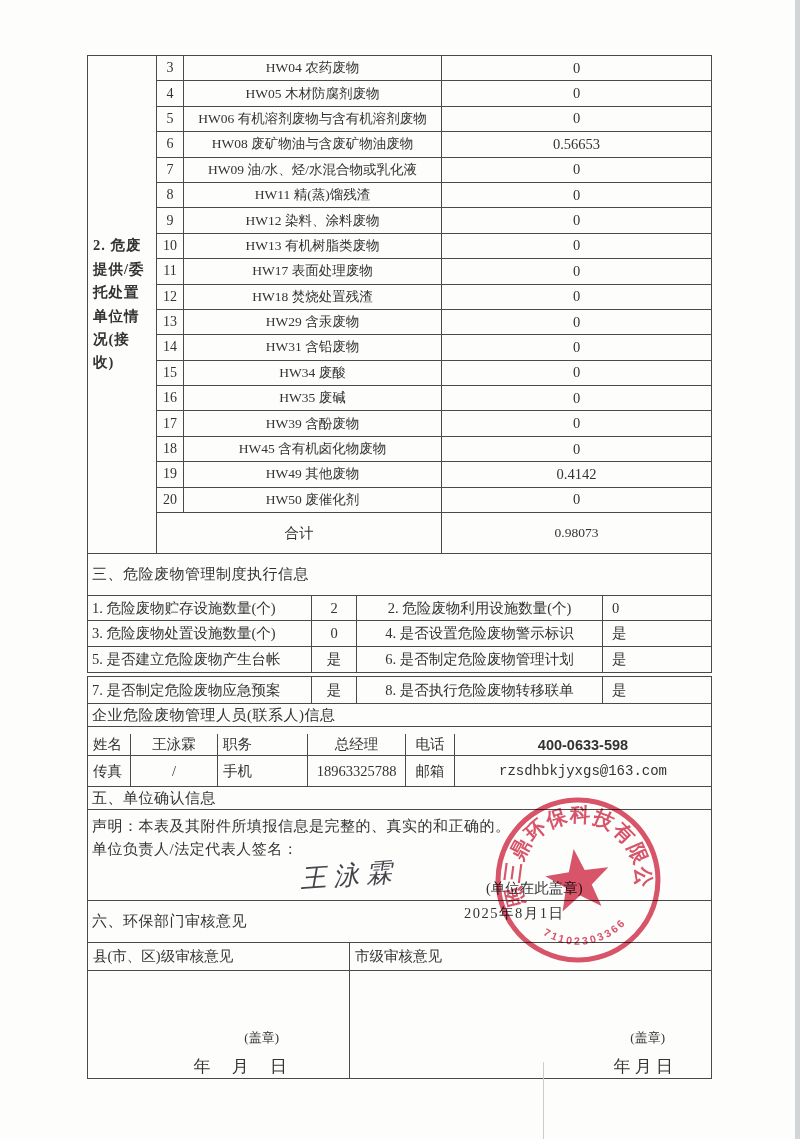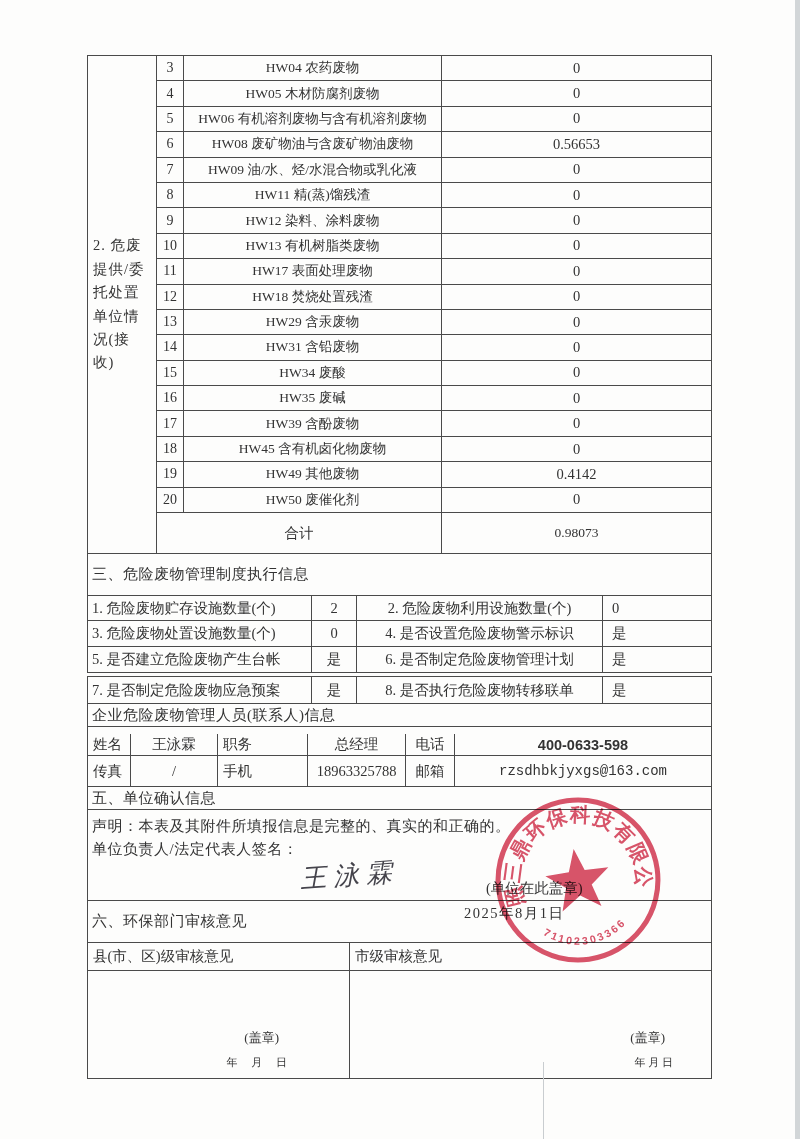--- a/index.html
+++ b/index.html
@@ -20,21 +20,21 @@
     display:grid;
     grid-template-columns:69px 27px 258px 1fr;
     grid-template-rows:repeat(18,25.4px) 40px;
     border:1px solid #4a4a4a;
   }
   .tbl-waste .label-cell{
     grid-column:1;grid-row:1 / span 19;
     border-right:1px solid #4a4a4a;
     display:flex;align-items:center;
     padding:0 5px;font-size:14.5px;line-height:1.62;
-    letter-spacing:1px;word-break:break-all;
+    letter-spacing:1px;word-break:break-all;font-weight:bold;
   }
   .tbl-waste .c{
     display:flex;align-items:center;justify-content:center;
     border-right:1px solid #4a4a4a;border-bottom:1px solid #4a4a4a;
     font-size:13.5px;white-space:nowrap;overflow:hidden;
   }
   .tbl-waste .c.num{font-size:14px;}
   .tbl-waste .c.val{border-right:none;font-size:14.5px;}
   .tbl-waste .c.total-name{grid-row:19;grid-column:2 / span 2;font-size:14.5px;border-bottom:none;text-align:center;}
   .tbl-waste .c.total-val{grid-row:19;grid-column:4;border-right:none;border-bottom:none;}
@@ -110,21 +110,21 @@
     grid-template-rows:28px 107px;
     margin-top:-1px;border:1px solid #4a4a4a;
   }
   .tbl-review .rh{
     display:flex;align-items:center;padding-left:5px;
     font-size:14.5px;border-bottom:1px solid #4a4a4a;white-space:nowrap;
   }
   .tbl-review .rh.first, .tbl-review .rb.first{border-right:1px solid #4a4a4a;}
   .tbl-review .rb{position:relative;}
   .tbl-review .seal{position:absolute;font-size:13px;}
-  .tbl-review .rdate{position:absolute;font-size:11px;}
+  .tbl-review .rdate{position:absolute;font-size:17px;}
   .tbl-review .rb.first .seal{right:70px;top:58px;}
   .tbl-review .rb.first .rdate{right:62px;top:84px;}
   .tbl-review .rb.second .seal{right:46px;top:58px;}
   .tbl-review .rb.second .rdate{right:38px;top:84px;}
 
   
   .stamp{
     position:absolute;left:492px;top:794px;width:172px;height:172px;
     transform:rotate(-8deg);
     opacity:.9;mix-blend-mode:multiply;

